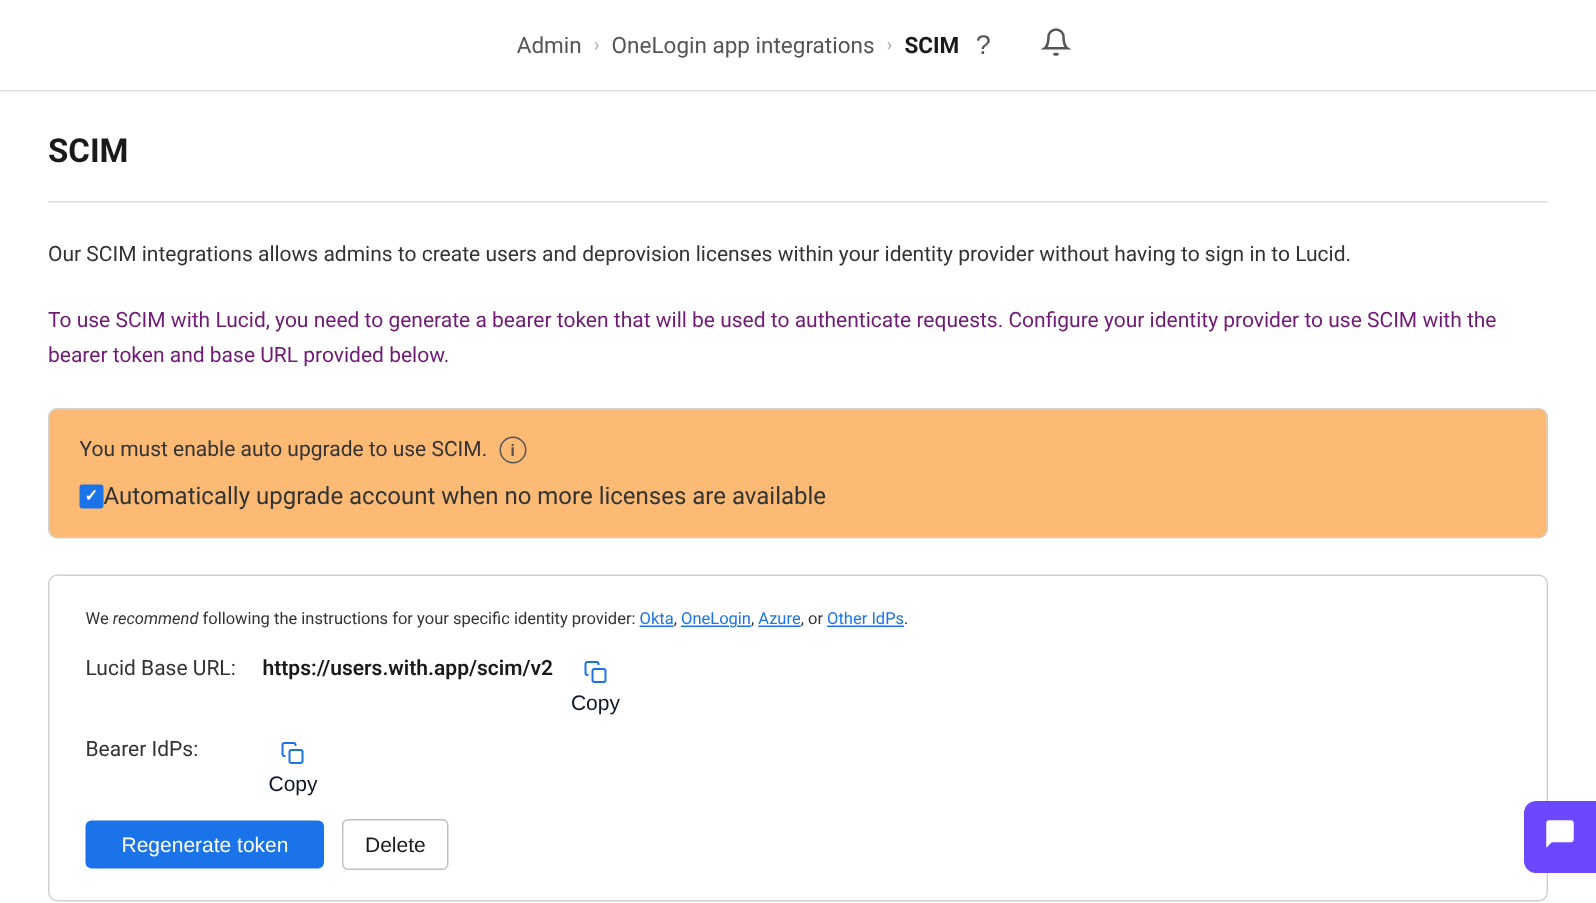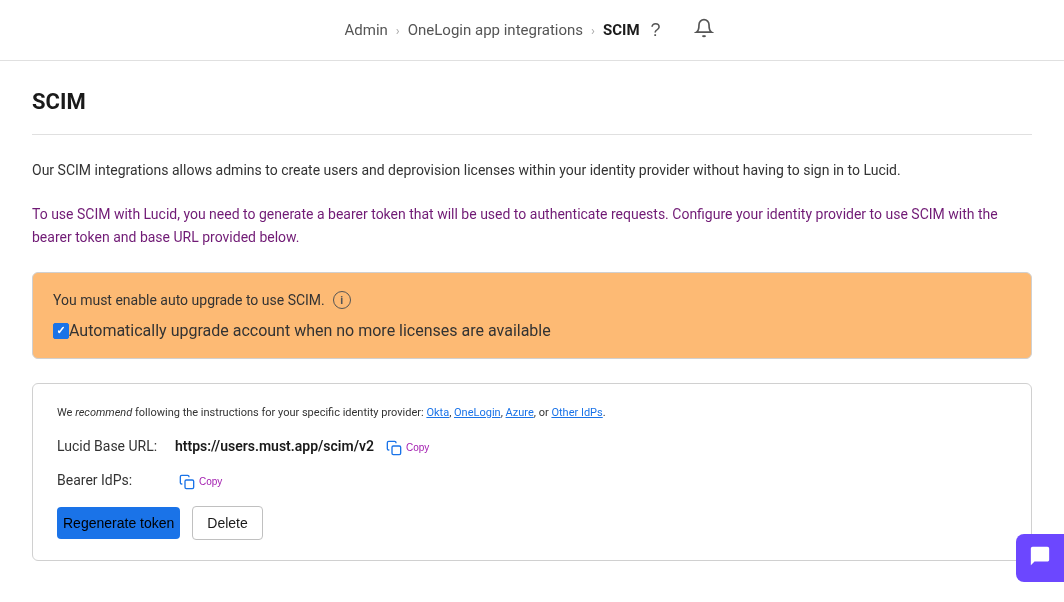--- a/index.html
+++ b/index.html
@@ -174,46 +174,47 @@
     }
     .field-value {
       font-size: 14px;
       color: #1a1a1a;
       font-weight: 600;
     }
     .copy-btn {
       display: flex;
       align-items: center;
       gap: 4px;
-      color: #a21caf;
+      color: #0f172a;
       background: none;
       border: none;
       cursor: pointer;
-      font-size: 10px;
+      font-size: 14px;
       padding: 2px 4px;
+      flex-direction: column;
     }
     .copy-icon {
       width: 16px;
       height: 16px;
       display: inline-flex;
       color: #1a73e8;
     }
 
     .action-row {
       display: flex;
       align-items: center;
       gap: 12px;
       margin-top: 8px;
     }
     .btn-primary {
       background: #1a73e8;
-      color: #000000;
+      color: #ffffff;
       border: none;
       border-radius: 4px;
-      padding: 8px 6px;
+      padding: 8px 24px;
       font-size: 14px;
       cursor: pointer;
       font-weight: 500;
     }
     .btn-secondary {
       background: #fff;
       color: #1a1a1a;
       border: 1px solid #c0c0c0;
       border-radius: 4px;
       padding: 8px 14px;
@@ -283,21 +284,21 @@
     </div>
   </div>
 
   <div class="recommend-box">
     <div class="recommend-text">
       <span>We </span><em>recommend</em><span> following the instructions for your specific identity provider: </span><a>Okta</a>, <a>OneLogin</a>, <a>Azure</a><span>, or </span><a>Other IdPs</a><span>.</span>
     </div>
 
     <div class="field-row">
       <span class="field-label">Lucid Base URL:</span>
-      <span class="field-value">https://users.must.app/scim/v2</span>
+      <span class="field-value">https://users.with.app/scim/v2</span>
       <button class="copy-btn">
         <span class="copy-icon">
           <svg width="16" height="16" viewBox="0 0 24 24" fill="none" stroke="currentColor" stroke-width="2">
             <rect x="9" y="9" width="13" height="13" rx="2" ry="2"></rect>
             <path d="M5 15H4a2 2 0 0 1-2-2V4a2 2 0 0 1 2-2h9a2 2 0 0 1 2 2v1"></path>
           </svg>
         </span>
         <span>Copy</span>
       </button>
     </div>

